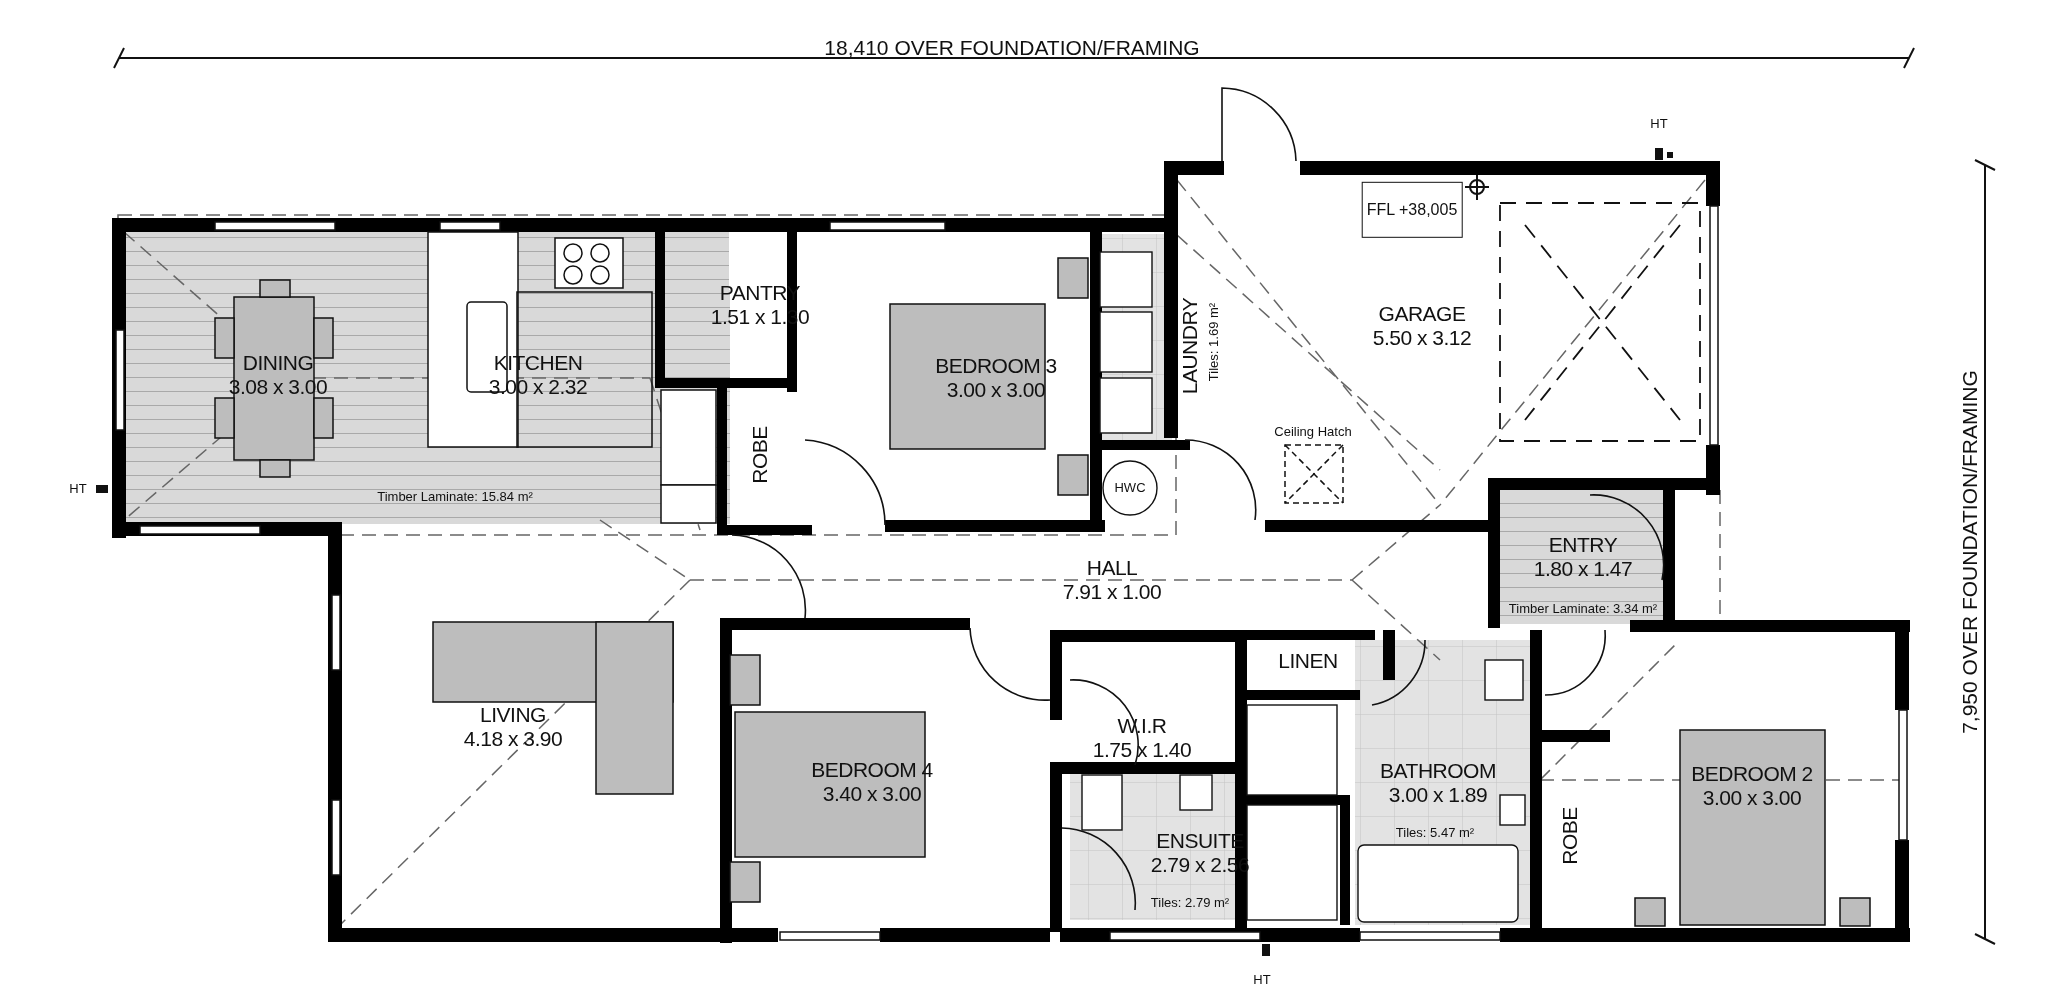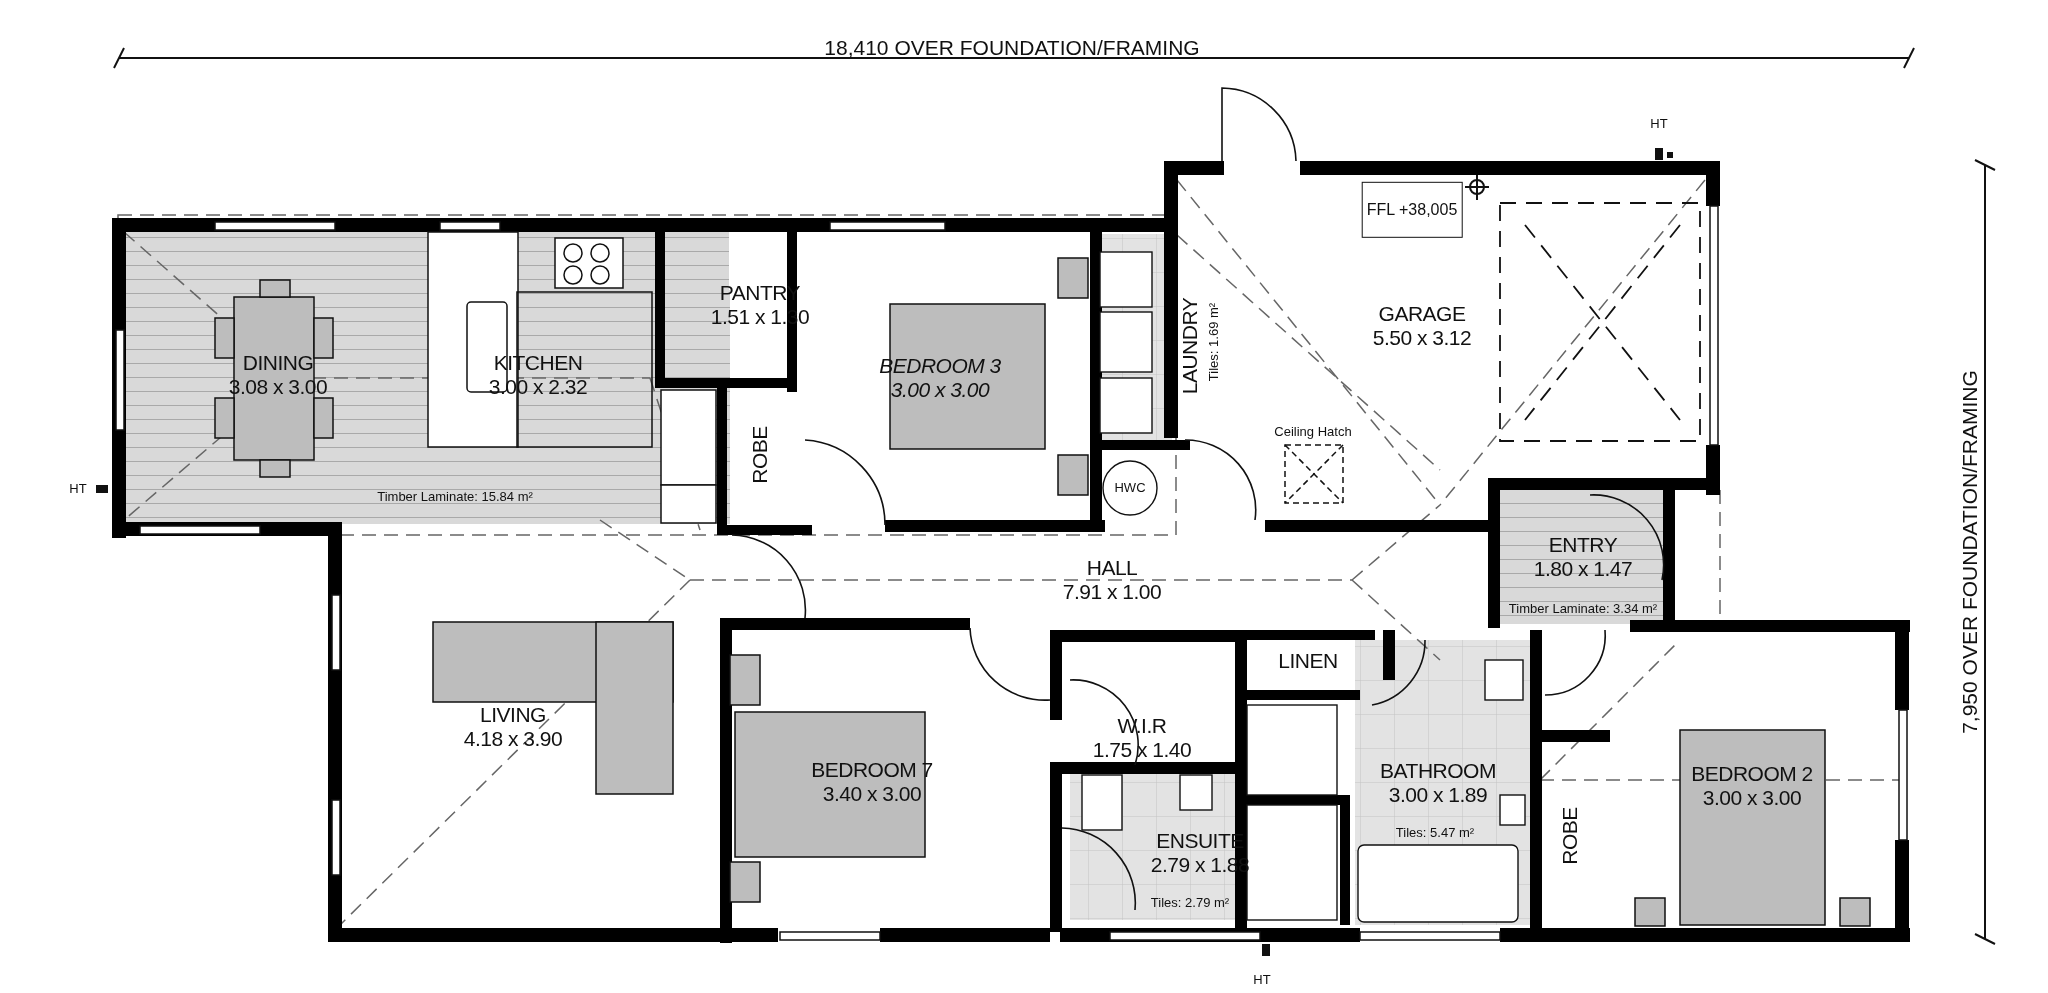--- a/index.html
+++ b/index.html
@@ -233,21 +233,21 @@
 
 <div class="lbl room" style="left:278px;top:375px;">
   <span>DINING</span><span class="dim">3.08 x 3.00</span>
 </div>
 <div class="lbl room" style="left:538px;top:375px;">
   <span>KITCHEN</span><span class="dim">3.00 x 2.32</span>
 </div>
 <div class="lbl room" style="left:744px;top:305px;margin-left:16px;">
   <span>PANTRY</span><span class="dim">1.51 x 1.30</span>
 </div>
-<div class="lbl room" style="left:940px;top:378px;font-style:italic;">
+<div class="lbl room" style="left:996px;top:378px;">
   <span>BEDROOM 3</span><span class="dim">3.00 x 3.00</span>
 </div>
 <div class="lbl room vert" style="left:1190px;top:346px;">
   <span>LAUNDRY</span>
 </div>
 <div class="lbl small vert" style="left:1214px;top:342px;">Tiles: 1.69 m²</div>
 <div class="lbl room" style="left:1422px;top:326px;">
   <span>GARAGE</span><span class="dim">5.50 x 3.12</span>
 </div>
 <div class="lbl room vert" style="left:760px;top:455px;">ROBE</div>
@@ -255,28 +255,28 @@
   <span>HALL</span><span class="dim">7.91 x 1.00</span>
 </div>
 <div class="lbl room" style="left:1583px;top:557px;">
   <span>ENTRY</span><span class="dim">1.80 x 1.47</span>
 </div>
 <div class="lbl small" style="left:1583px;top:609px;">Timber Laminate: 3.34 m²</div>
 <div class="lbl room" style="left:513px;top:727px;">
   <span>LIVING</span><span class="dim">4.18 x 3.90</span>
 </div>
 <div class="lbl room" style="left:872px;top:782px;">
-  <span>BEDROOM 7</span><span class="dim">3.40 x 3.00</span>
+  <span>BEDROOM 4</span><span class="dim">3.40 x 3.00</span>
 </div>
 <div class="lbl room" style="left:1142px;top:705px;margin-top:33px;">
   <span>W.I.R</span><span class="dim">1.75 x 1.40</span>
 </div>
 <div class="lbl room" style="left:1308px;top:661px;">LINEN</div>
 <div class="lbl room" style="left:1200px;top:853px;">
-  <span>ENSUITE</span><span class="dim">2.79 x 1.88</span>
+  <span>ENSUITE</span><span class="dim">2.79 x 2.56</span>
 </div>
 <div class="lbl small" style="left:1190px;top:903px;">Tiles: 2.79 m²</div>
 <div class="lbl room" style="left:1438px;top:783px;">
   <span>BATHROOM</span><span class="dim">3.00 x 1.89</span>
 </div>
 <div class="lbl small" style="left:1435px;top:833px;">Tiles: 5.47 m²</div>
 <div class="lbl room vert" style="left:1570px;top:836px;">ROBE</div>
 <div class="lbl room" style="left:1752px;top:786px;">
   <span>BEDROOM 2</span><span class="dim">3.00 x 3.00</span>
 </div>

